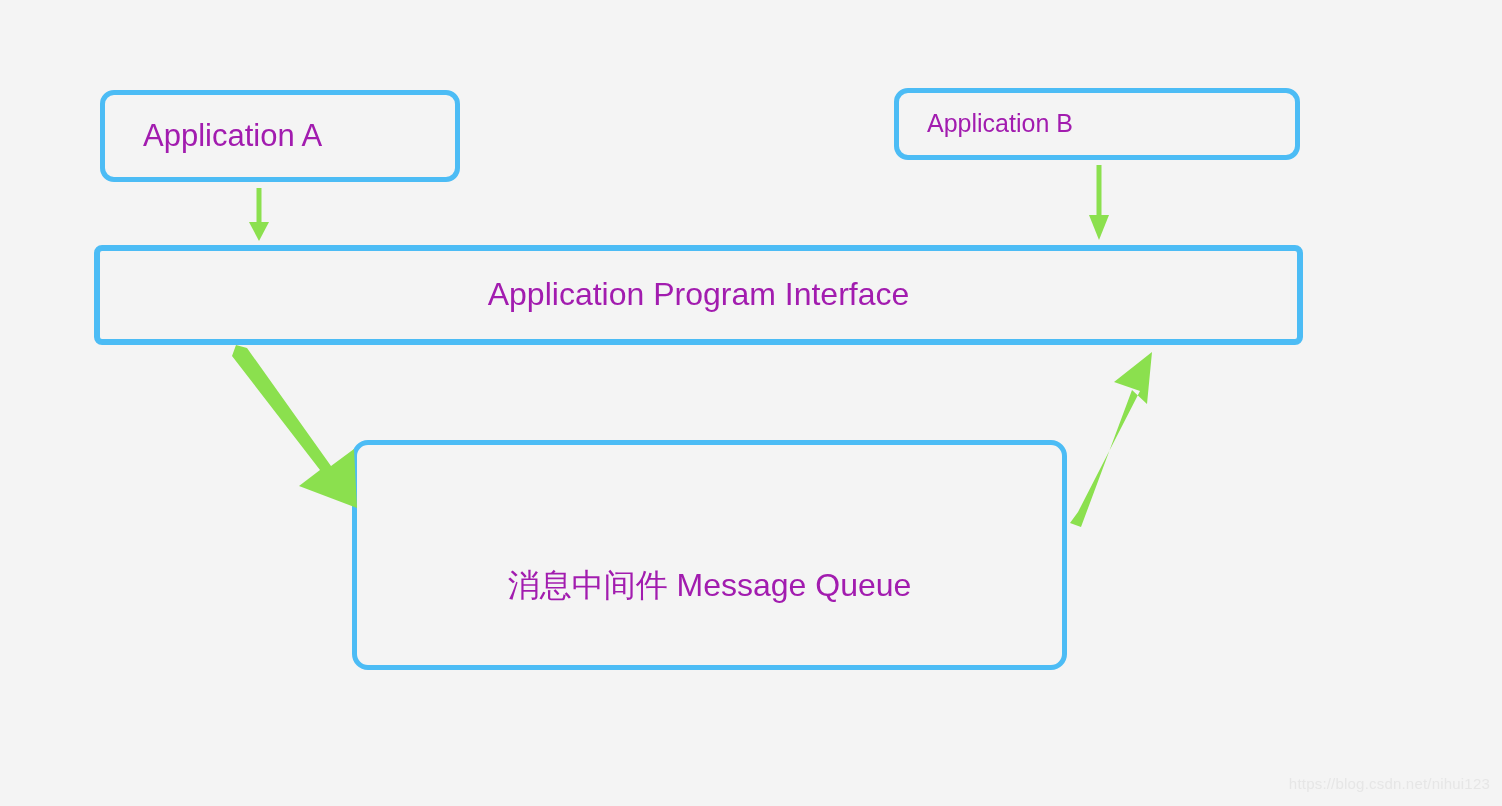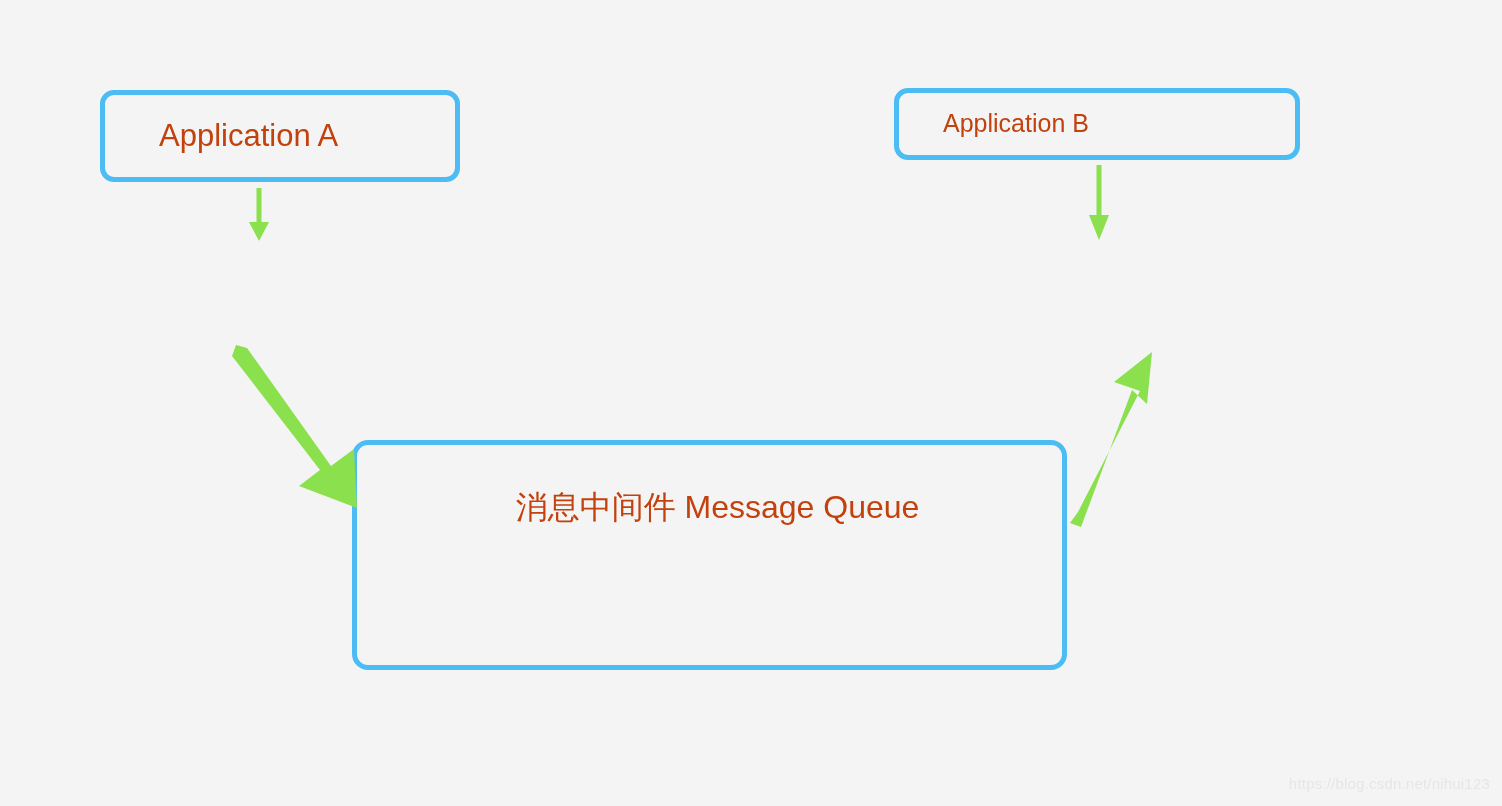--- a/index.html
+++ b/index.html
@@ -23,24 +23,23 @@
   }
   .node {
     position: absolute;
     box-sizing: border-box;
     background: #f4f4f4;
     border-style: solid;
     display: flex;
     align-items: center;
   }
   .node-label {
-    color: #c2410c;
+    color: #a21caf;
     white-space: nowrap;
     line-height: 1.1;
-    margin-left: 16px;
   }
 
   
   #app-a {
     left: 100px;
     top: 90px;
     width: 360px;
     height: 92px;
     border-width: 5px;
     border-color: #4cbcf5;
@@ -78,22 +77,22 @@
   
   #mq-box {
     left: 352px;
     top: 440px;
     width: 715px;
     height: 230px;
     border-width: 5px;
     border-color: #4cbcf5;
     border-radius: 16px;
     justify-content: center;
-    align-items: flex-start;
-    padding-top: 45px;
+    align-items: center;
+    padding-top: 61px;
   }
   #mq-box .node-label { font-size: 32px; }
 
   
   #arrow-layer {
     position: absolute;
     left: 0;
     top: 0;
     width: 1502px;
     height: 806px;
@@ -117,20 +116,23 @@
 <div id="canvas">
 
   <div class="node" id="app-a">
     <span class="node-label">Application A</span>
   </div>
 
   <div class="node" id="app-b">
     <span class="node-label">Application B</span>
   </div>
 
+  <div class="node" id="api-box">
+    <span class="node-label">Application Program Interface</span>
+  </div>
 
   <div class="node" id="mq-box">
     <span class="node-label">消息中间件  Message Queue</span>
   </div>
 
   <svg id="arrow-layer" width="1502" height="806" viewBox="0 0 1502 806" xmlns="http://www.w3.org/2000/svg">
 
     <g>
       <path d="M 259 188 L 259 228 L 253 224 L 259 240 L 265 224 L 259 228 Z" fill="#8be04e"></path>
       <rect x="256.5" y="188" width="5" height="40" fill="#8be04e"></rect>

